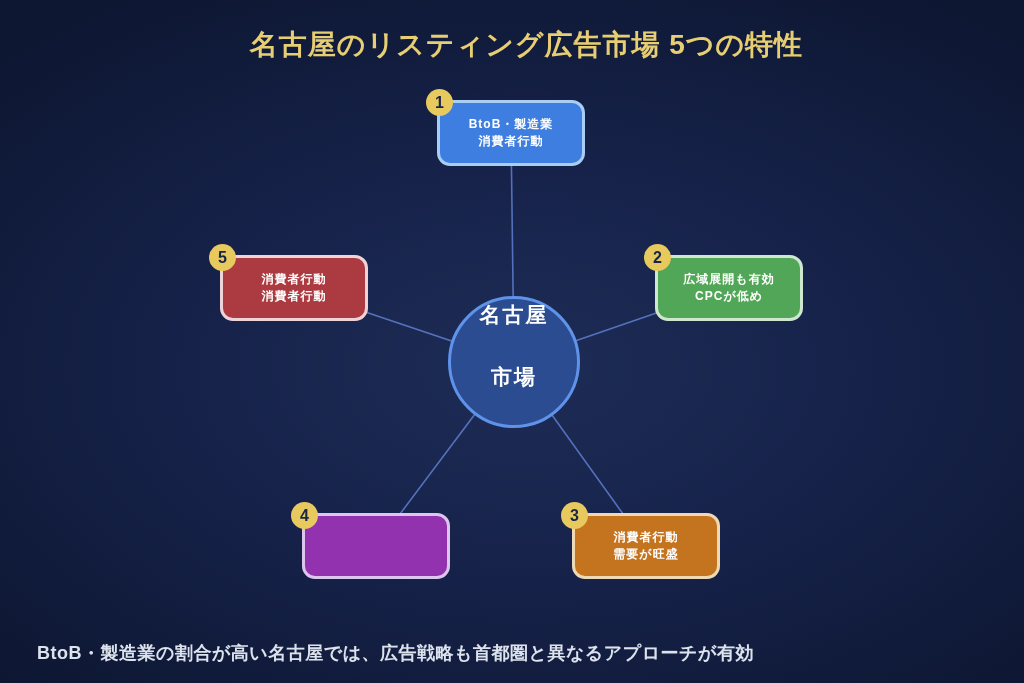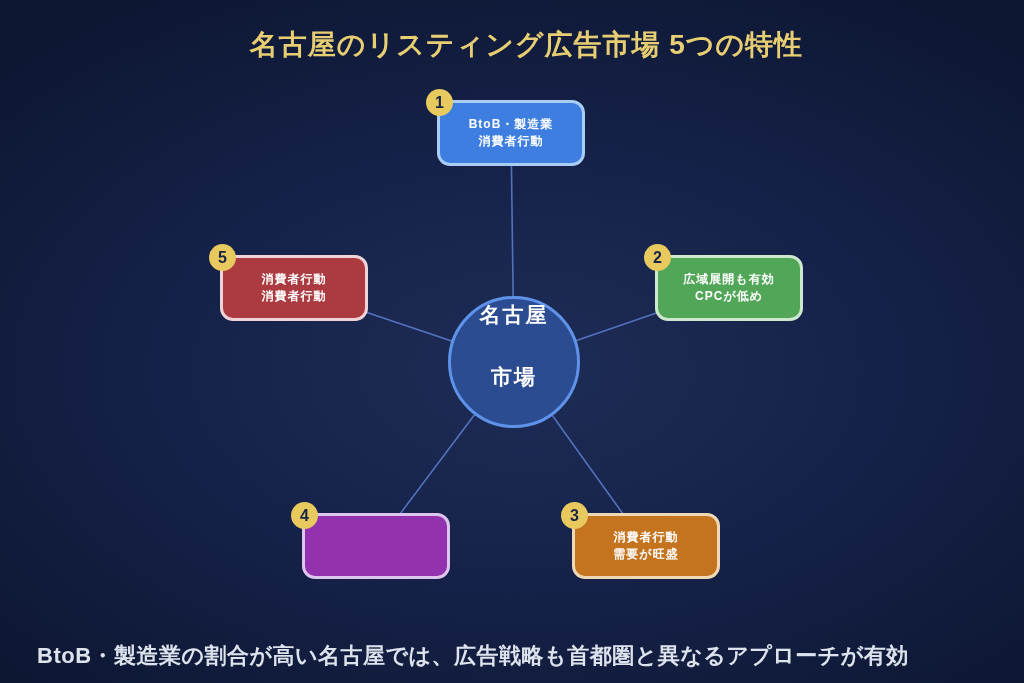--- a/index.html
+++ b/index.html
@@ -92,21 +92,21 @@
   }
   .node-top          { left: 437px; top: 100px; }
   .node-right        { left: 655px; top: 255px; }
   .node-left         { left: 220px; top: 255px; }
   .node-bottom-left  { left: 302px; top: 513px; }
   .node-bottom-right { left: 572px; top: 513px; }
   .caption {
     position: absolute;
     left: 37px;
     top: 641px;
-    font-size: 22px;
+    font-size: 18px;
     font-weight: bold;
     letter-spacing: 0.5px;
   }
 </style>
 </head>
 <body>
 
 <div class="stage">
 
   <div class="title" style="color: rgb(232, 206, 114);">名古屋のリスティング広告市場 5つの特性</div>

